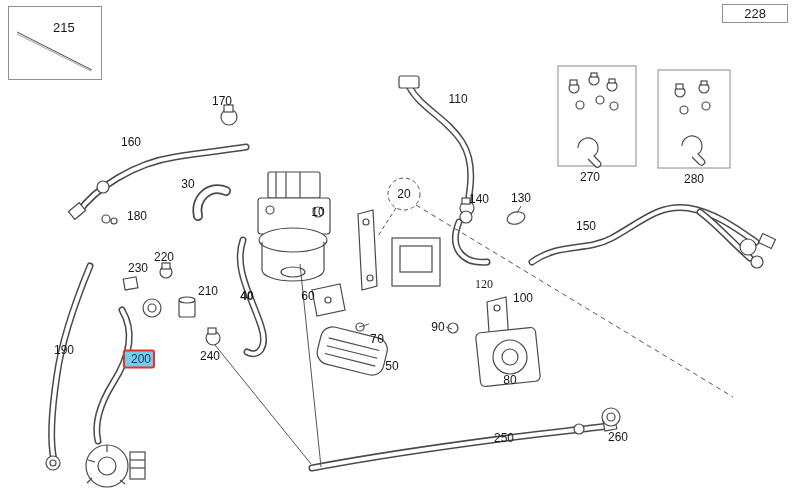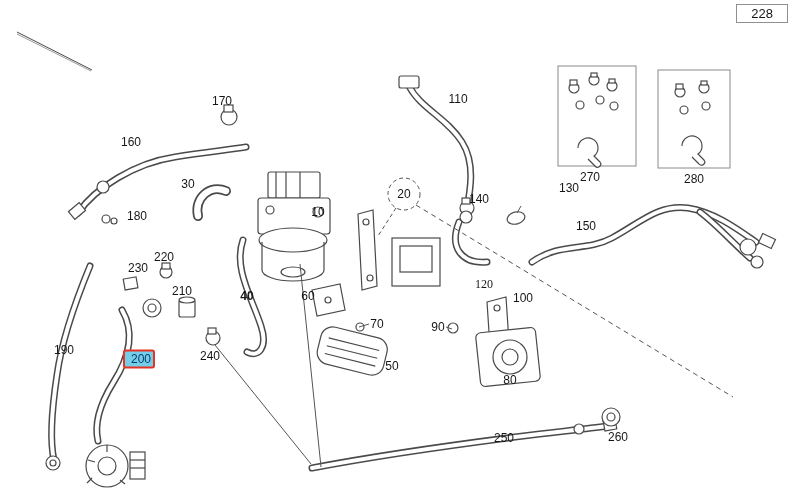--- a/index.html
+++ b/index.html
@@ -20,21 +20,21 @@
     color:var(--hl-text,#0a3a70);
     border-radius:1px;
   }
   .inset-box{
     position:absolute;left:8px;top:6px;width:94px;height:74px;
     border:1px solid #909090;box-sizing:border-box;
   }
   .inset-label{position:absolute;left:44px;top:13px;font-size:13px;cursor:pointer;}
   .page-ref{
     position:absolute;right:8px;top:4px;border:1px solid #909090;
-    padding:1px 14px;font-size:13px;cursor:pointer;
+    padding:1px 21px;font-size:13px;cursor:pointer;
   }
   
   .ho{stroke:#4a4a4a;stroke-width:7;fill:none;stroke-linecap:round;}
   .hi{stroke:#ffffff;stroke-width:4;fill:none;stroke-linecap:round;}
   .ho2{stroke:#4a4a4a;stroke-width:10;fill:none;stroke-linecap:round;}
   .hi2{stroke:#ffffff;stroke-width:6.5;fill:none;stroke-linecap:round;}
 </style>
 </head>
 <body>
 
@@ -189,45 +189,48 @@
       <path d="M 396 208 L 378 236" stroke-dasharray="4 3"></path>
       <path d="M 416 205 L 733 397" stroke-dasharray="5 4"></path>
       <line x1="300" y1="264" x2="321" y2="467"></line>
       <line x1="215" y1="345" x2="311" y2="464"></line>
       <line x1="369" y1="324" x2="359" y2="327"></line>
       <line x1="446" y1="327" x2="452" y2="329"></line>
       <line x1="521" y1="206" x2="517" y2="213"></line>
     </g>
   </svg>
 
+  <div class="inset-box">
+    <span class="inset-label">215</span>
+  </div>
 
   <div class="page-ref">
     <span>228</span>
   </div>
 
   <div class="labels">
       <span class="part-label" style="left: 222px; top: 101px;">170</span>
       <span class="part-label" style="left: 131px; top: 142px;">160</span>
       <span class="part-label" style="left: 188px; top: 184px;">30</span>
       <span class="part-label" style="left: 318px; top: 164px; margin-top: 48px;">10</span>
       <span class="part-label" style="left: 458px; top: 99px;">110</span>
       <span class="part-label" style="left: 404px; top: 194px;">20</span>
       <span class="part-label" style="left: 479px; top: 199px;">140</span>
-      <span class="part-label" style="left: 521px; top: 188px; margin-left: 48px;">130</span>
+      <span class="part-label" style="left: 521px; top: 198px;">130</span>
       <span class="part-label" style="left: 586px; top: 226px;">150</span>
       <span class="part-label" style="left: 137px; top: 216px;">180</span>
       <span class="part-label" style="left: 126px; top: 268px; margin-left: 12px;">230</span>
       <span class="part-label" style="left: 164px; top: 257px;">220</span>
-      <span class="part-label" style="left: 182px; top: 291px;">210</span>
+      <span class="part-label" style="left: 208px; top: 291px;">210</span>
       <span class="part-label" style="left: 247px; top: 296px; font-weight: bold;">40</span>
       <span class="part-label" style="left: 308px; top: 296px;">60</span>
       <span class="part-label" style="left: 484px; top: 284px; font-family: Liberation Serif, serif;">120</span>
       <span class="part-label" style="left: 523px; top: 298px;">100</span>
       <span class="part-label" style="left: 438px; top: 327px;">90</span>
-      <span class="part-label" style="left: 377px; top: 324px;">70</span>
+      <span class="part-label" style="left: 377px; top: 340px; font-family: Liberation Mono, monospace;">70</span>
       <span class="part-label" style="left: 210px; top: 356px;">240</span>
       <span class="part-label" style="left: 64px; top: 350px;">190</span>
       <span class="part-label highlight" style="left: 139px; top: 359px; padding-left: 6px;">200</span>
       <span class="part-label" style="left: 392px; top: 366px;">50</span>
       <span class="part-label" style="left: 510px; top: 380px;">80</span>
       <span class="part-label" style="left: 504px; top: 438px; text-align: center;">250</span>
       <span class="part-label" style="left: 618px; top: 437px;">260</span>
       <span class="part-label" style="left: 590px; top: 177px;">270</span>
       <span class="part-label" style="left: 694px; top: 179px;">280</span>
     </div>

